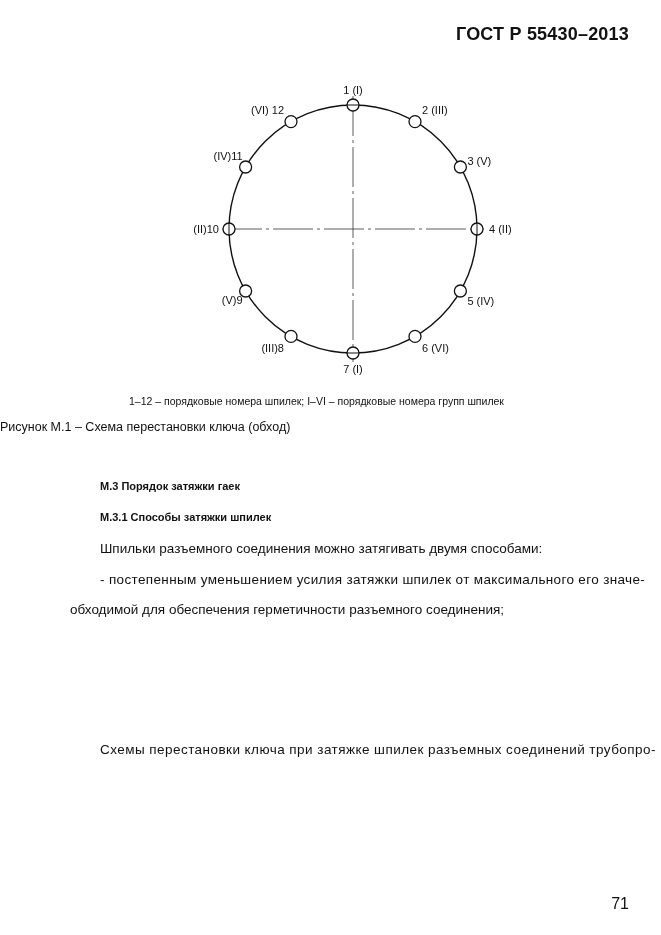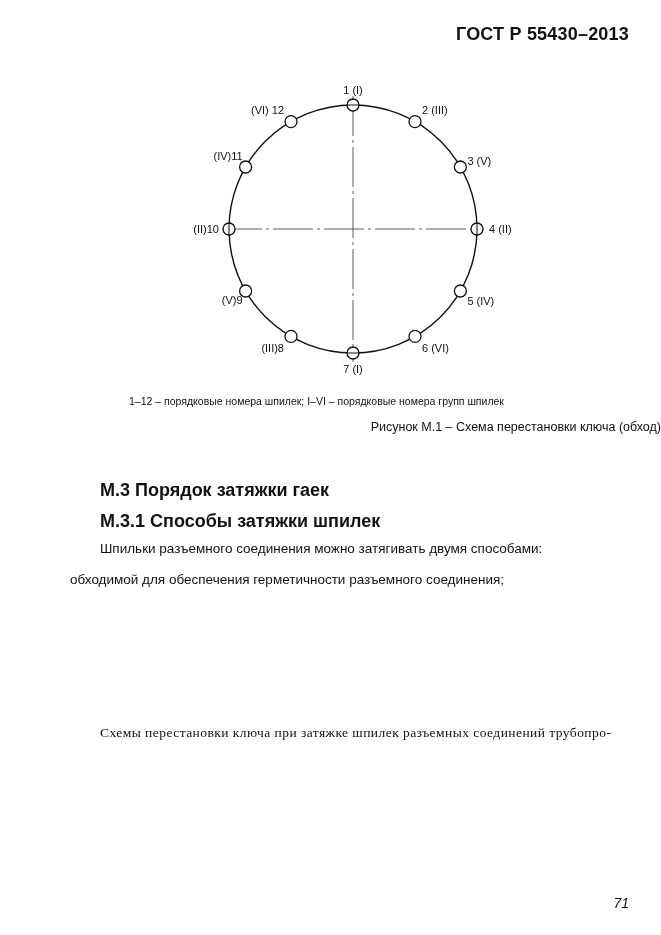--- a/index.html
+++ b/index.html
@@ -2,25 +2,25 @@
 <html><head>
 <meta charset="utf-8">
 <style>
   html, body { margin: 0; padding: 0; background: #ffffff; }
   body { width: 661px; height: 935px; position: relative; overflow: hidden;
          font-family: "Liberation Sans", sans-serif; color: #111; }
   .hdr { position: absolute; top: 24px; right: 32px; font-weight: bold; font-size: 18px; letter-spacing: 0.2px; }
   #diagram { position: absolute; left: 0; top: 60px; }
   .lbl { font-family: "Liberation Sans", sans-serif; font-size: 11px; fill: #111; }
   .legend { position: absolute; top: 395px; left: 0; width: 633px; text-align: center; font-size: 10.5px; }
-  .caption { position: absolute; top: 420px; left: 0; width: 661px; text-align: right; font-size: 12.5px; }
-  .h3 { position: absolute; left: 100px; font-weight: bold; font-size: 18px; }
+  .caption { position: absolute; top: 420px; left: 0; width: 661px; text-align: left; font-size: 12.5px; }
+  .h3 { position: absolute; left: 100px; font-weight: bold; font-size: 11px; }
   .para { position: absolute; left: 100px; width: 530px; font-size: 13.5px; line-height: 30px; text-align: justify; }
   .line { display: block; white-space: nowrap; }
-  .pagenum { position: absolute; top: 895px; right: 32px; font-size: 14px; font-style: italic; }
+  .pagenum { position: absolute; top: 895px; right: 32px; font-size: 16px; }
 </style>
 </head>
 <body>
 
 <div class="hdr">ГОСТ Р 55430–2013</div>
 
 <svg id="diagram" width="661" height="330" viewBox="0 60 661 330">
   <line x1="353" y1="96" x2="353" y2="362" stroke="#333" stroke-width="0.8" stroke-dasharray="40,4,3,4"></line>
   <line x1="222" y1="229" x2="484" y2="229" stroke="#333" stroke-width="0.8" stroke-dasharray="40,4,3,4"></line>
   <circle cx="353" cy="229" r="124" fill="none" stroke="#111" stroke-width="1.4"></circle>
@@ -60,23 +60,24 @@
 <div class="caption">Рисунок М.1 – Схема перестановки ключа (обход)</div>
 
 <div class="h3" style="top:480px;">М.3 Порядок  затяжки  гаек</div>
 <div class="h3" style="top:511px;">М.3.1 Способы затяжки шпилек</div>
 
 <div class="para" style="top:534px;">
   <span class="line">Шпильки разъемного соединения можно затягивать двумя способами:</span>
 </div>
 
 <div class="para" style="top:565px; left:70px; width:560px;">
+  <span class="line" style="padding-left:30px; letter-spacing:0.35px;">- постепенным уменьшением усилия затяжки шпилек от максимального его значе-</span>
   <span class="line">обходимой для обеспечения герметичности разъемного соединения;</span>
 </div>
 
 <div class="para" style="top:656px; left:70px; width:560px;">
 </div>
 
-<div class="para" style="top:718px; left:70px; width:560px;font-family:Liberation Serif, serif;">
+<div class="para" style="top:735px; left:70px; width:560px;">
   <span class="line" style="padding-left:30px; letter-spacing:0.45px;">Схемы перестановки ключа при затяжке шпилек разъемных соединений трубопро-</span>
 </div>
 
 <div class="pagenum">71</div>
 
 </body></html>

